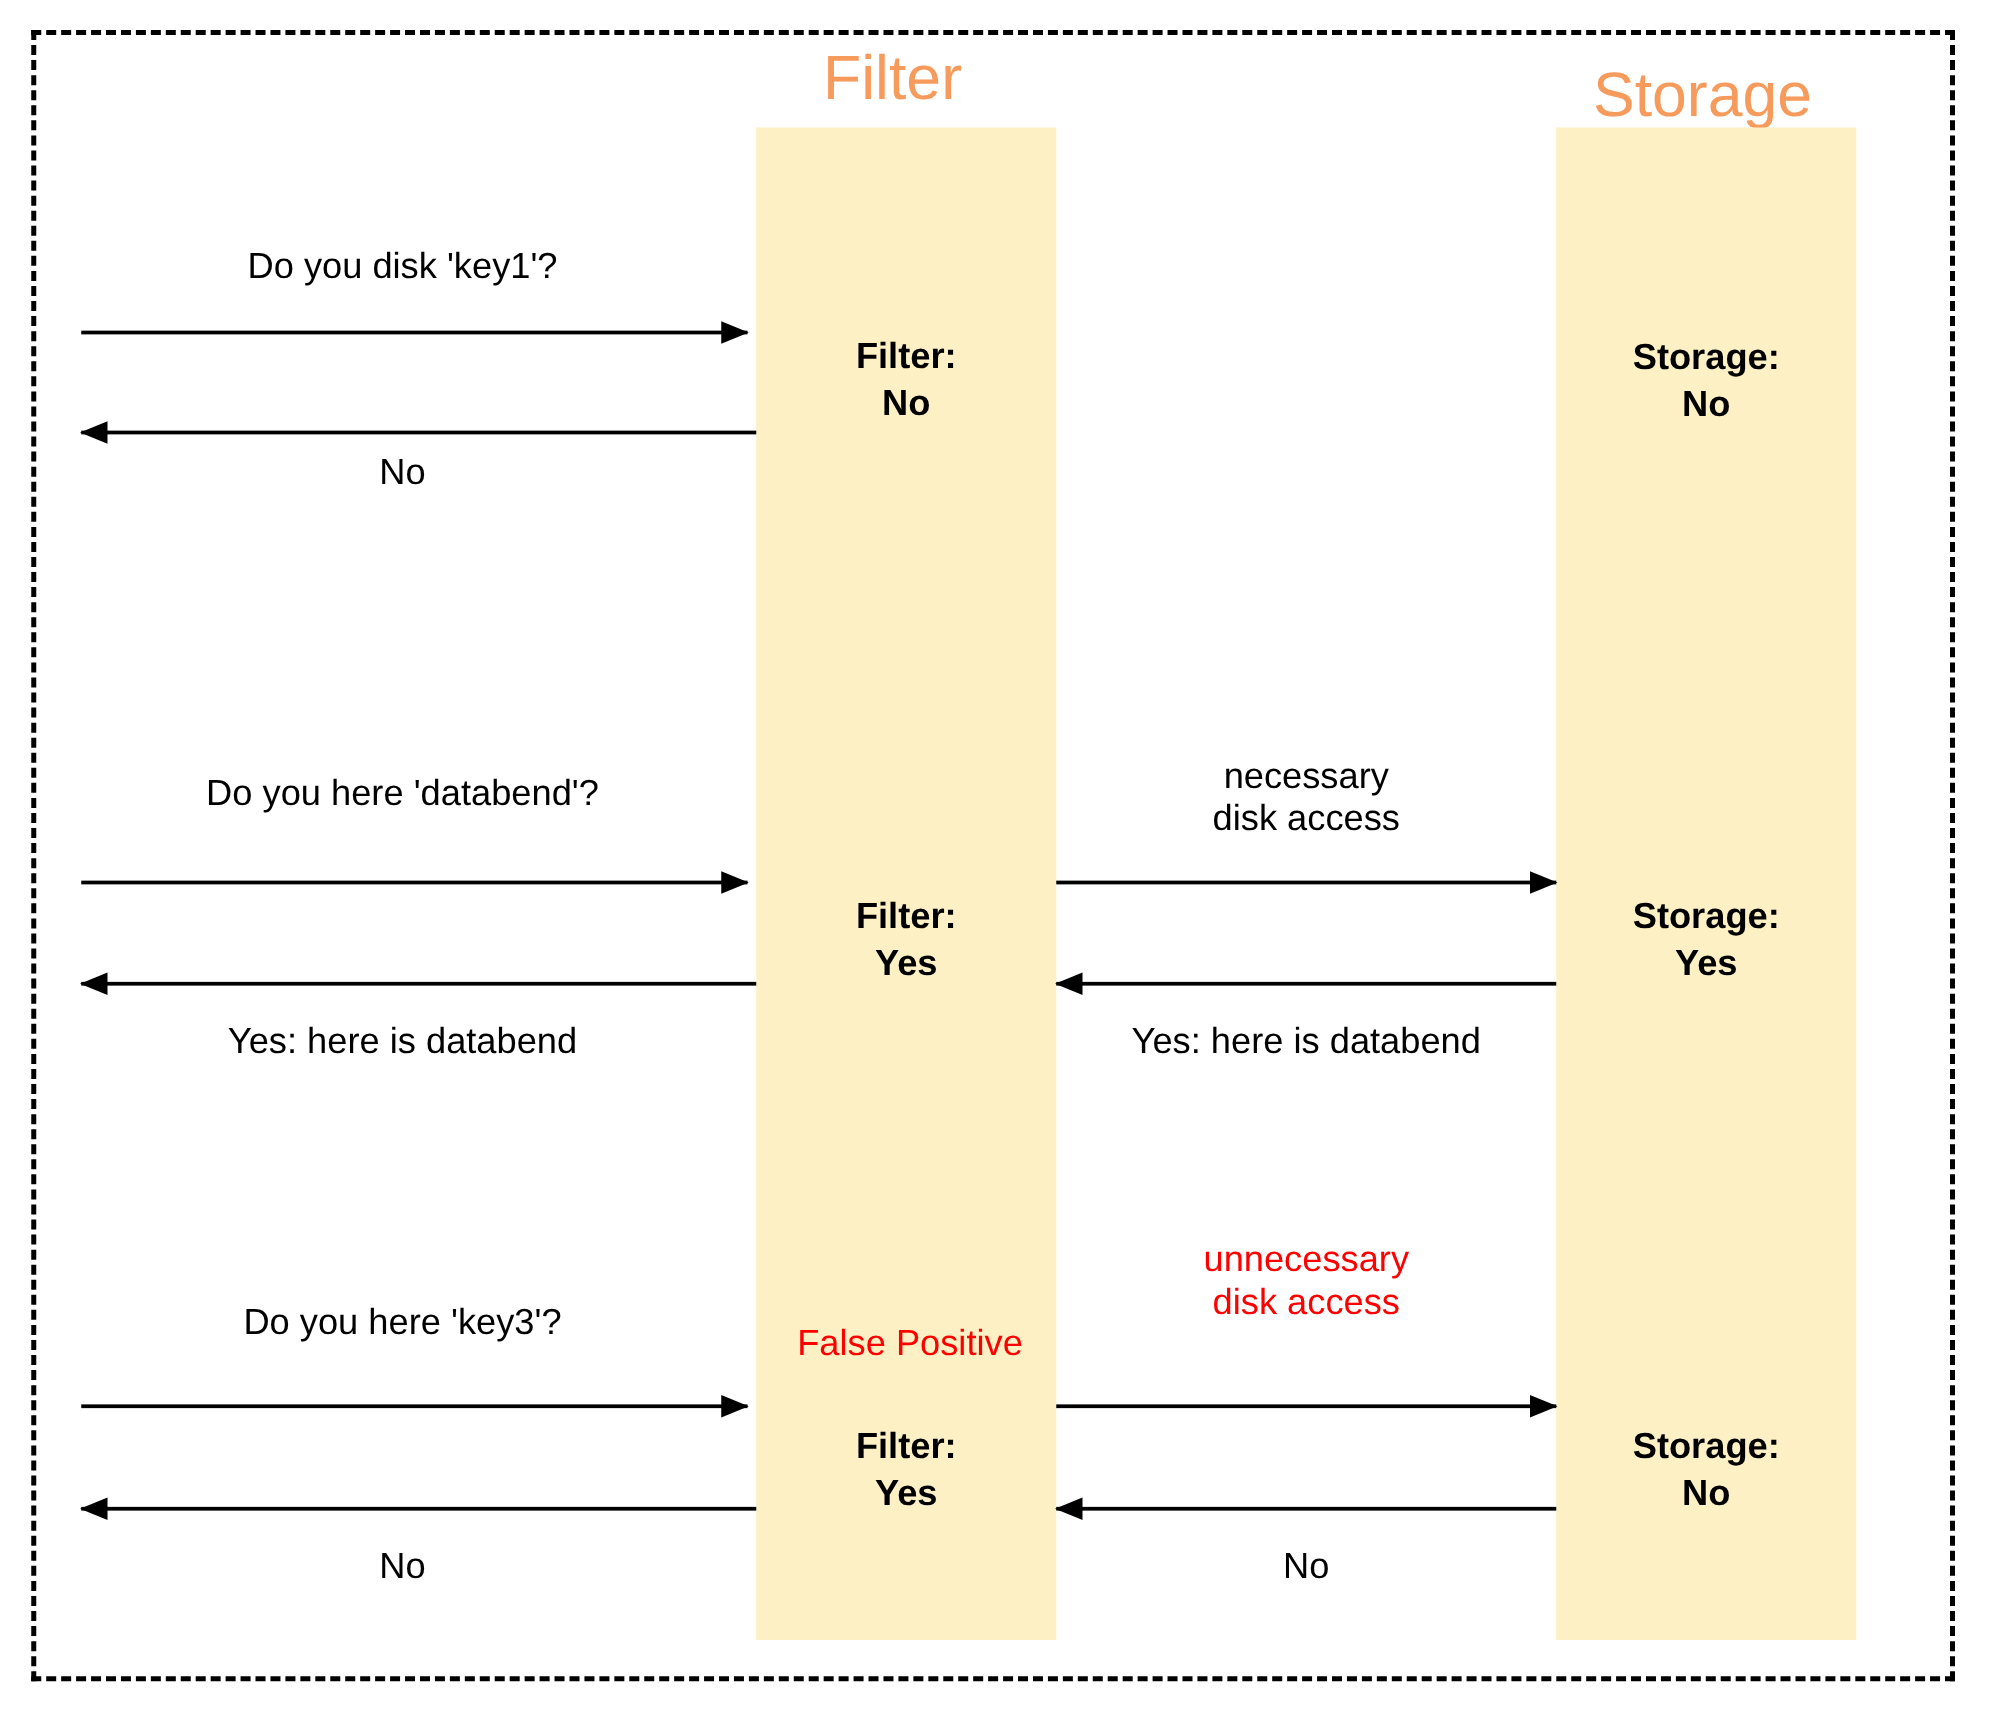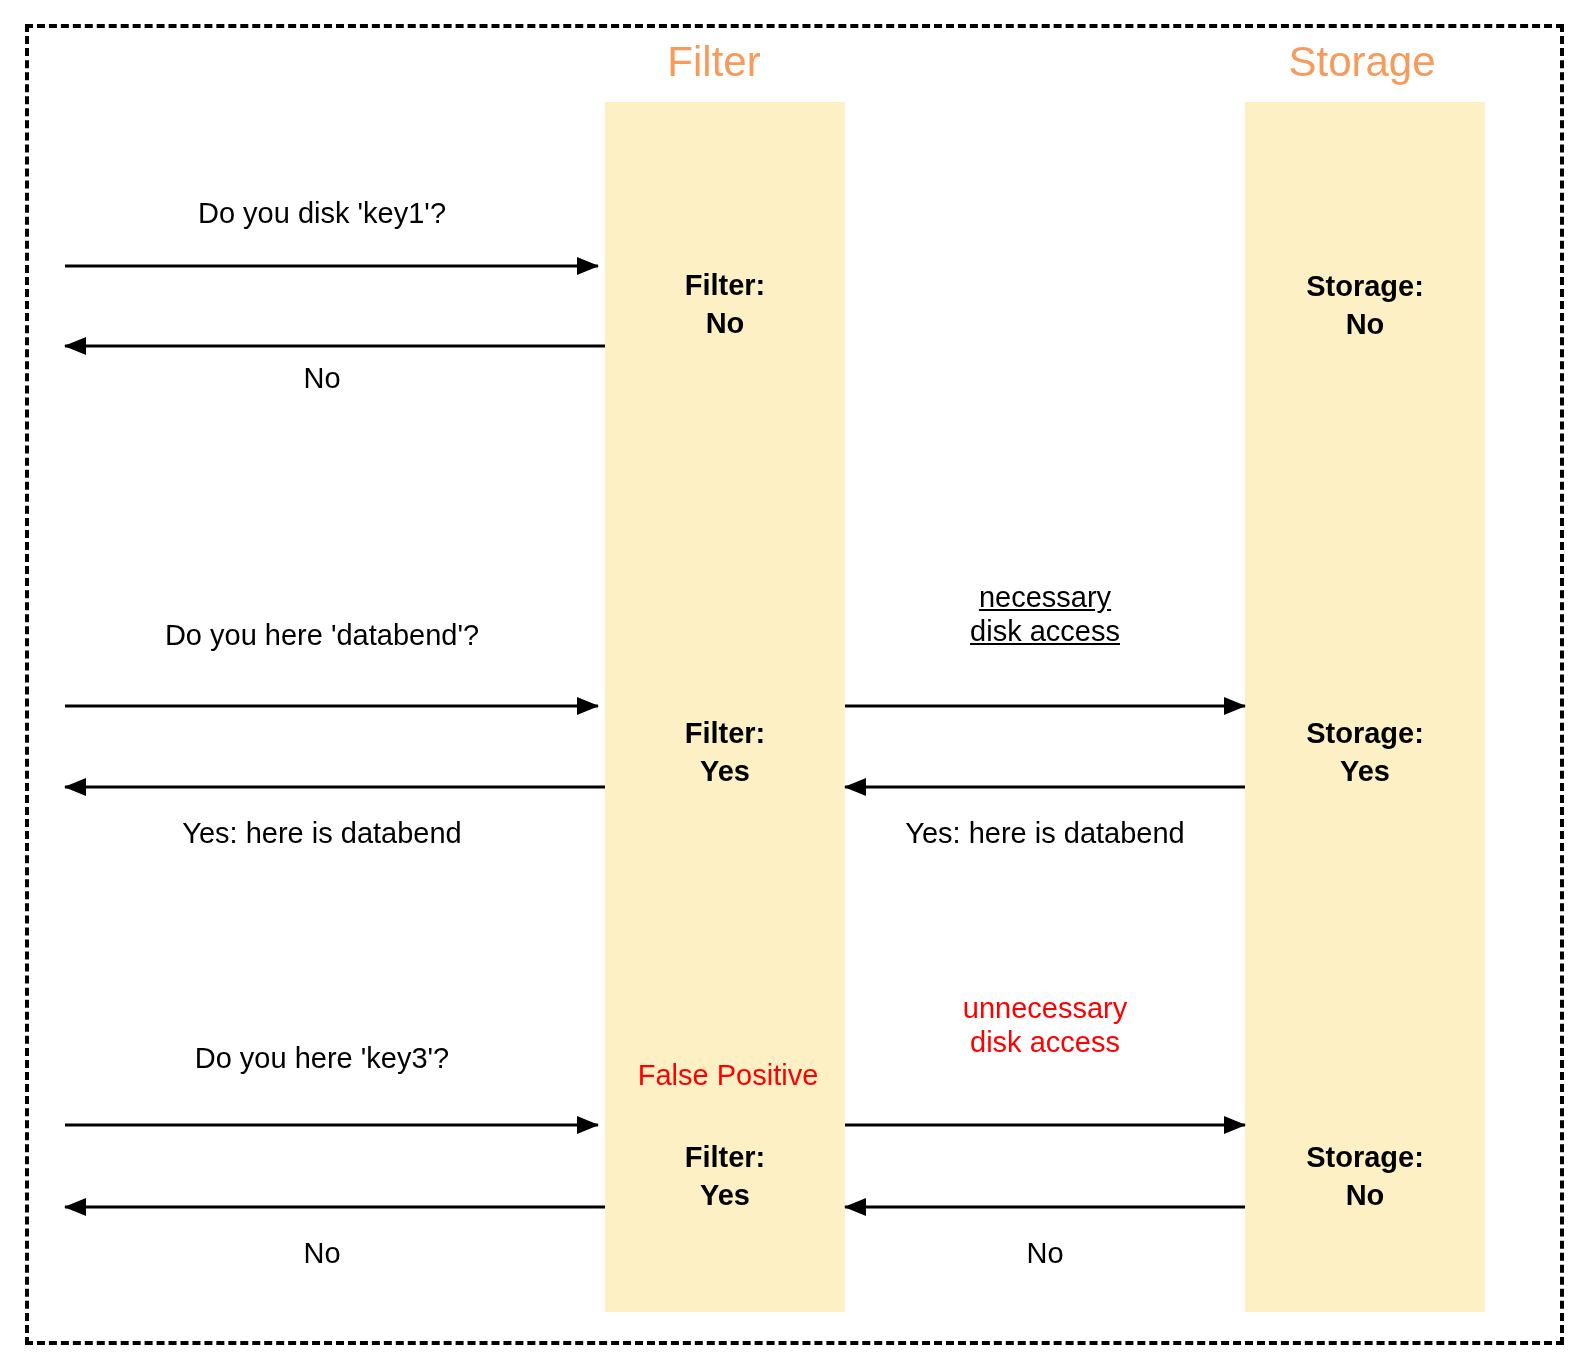--- a/index.html
+++ b/index.html
@@ -30,21 +30,21 @@
     width: 240px;
     height: 1210px;
     background: var(--color-lifeline-fill, #FDF0C5);
   }
   .band.filter  { left: 605px; }
   .band.storage { left: 1245px; }
 
   .lane-title {
     position: absolute;
     transform: translate(-50%, -50%);
-    font-size: 42px;
+    font-size: 50px;
     line-height: 46px;
     color: var(--color-lane-title, #F79B5C);
     white-space: nowrap;
   }
 
   .lbl {
     position: absolute;
     transform: translate(-50%, -50%);
     font-size: 29px;
     line-height: 36px;
@@ -75,21 +75,21 @@
   .arrow.left  .head { left: -1px;  border-right: 22px solid var(--color-line, #000); }
 </style>
 </head>
 <body>
 
 <div>
 
   <div class="frame"></div>
 
   <div class="lane-title" style="left:714px; top:62px;">Filter</div>
-  <div class="lane-title" style="left:1362px; top:62px;">Storage</div>
+  <div class="lane-title" style="left:1362px; top:76px;">Storage</div>
 
   <div class="band filter"></div>
   <div class="band storage"></div>
 
   <div class="lbl" style="left:322px; top:213px;">Do you disk 'key1'?</div>
 
   <div class="arrow right" style="left:65px; top:257px; width:533px;">
     <div class="shaft"></div>
     <div class="head"></div>
   </div>
@@ -106,21 +106,21 @@
 
   <div class="arrow left" style="left:65px; top:337px; width:540px;">
     <div class="shaft"></div>
     <div class="head"></div>
   </div>
 
   <div class="lbl" style="left:322px; top:378px;">No</div>
 
   <div class="lbl" style="left:322px; top:635px;">Do you here 'databend'?</div>
 
-  <div class="lbl note" style="left:1045px; top:614px;text-decoration:underline;">
+  <div class="lbl note" style="left:1045px; top:638px;">
     <div>necessary</div>
     <div>disk access</div>
   </div>
 
   <div class="arrow right" style="left:65px; top:697px; width:533px;">
     <div class="shaft"></div>
     <div class="head"></div>
   </div>
 
   <div class="arrow right" style="left:845px; top:697px; width:400px;">

